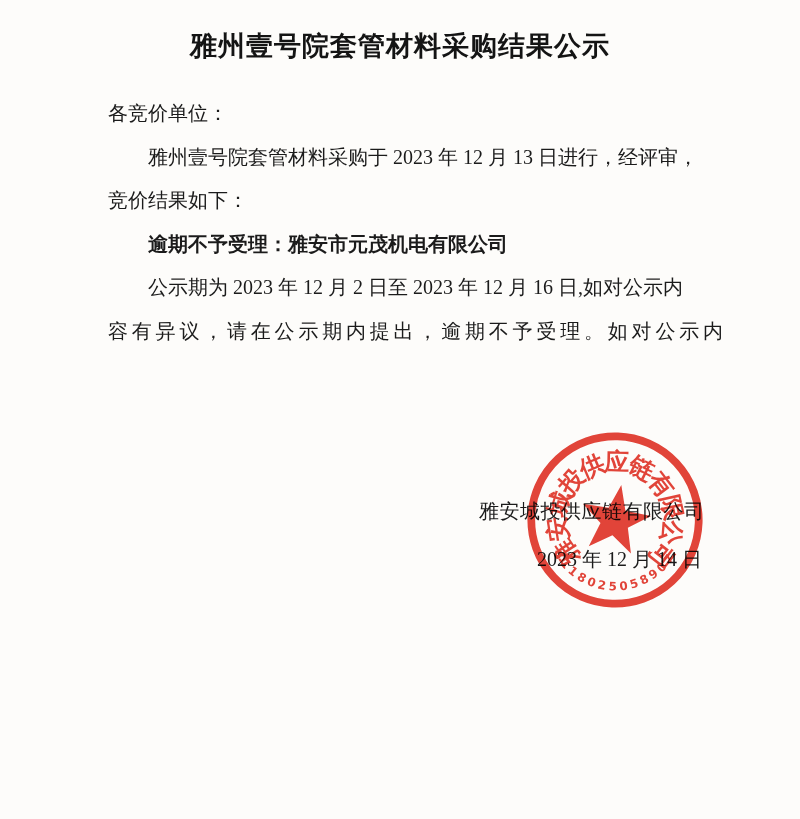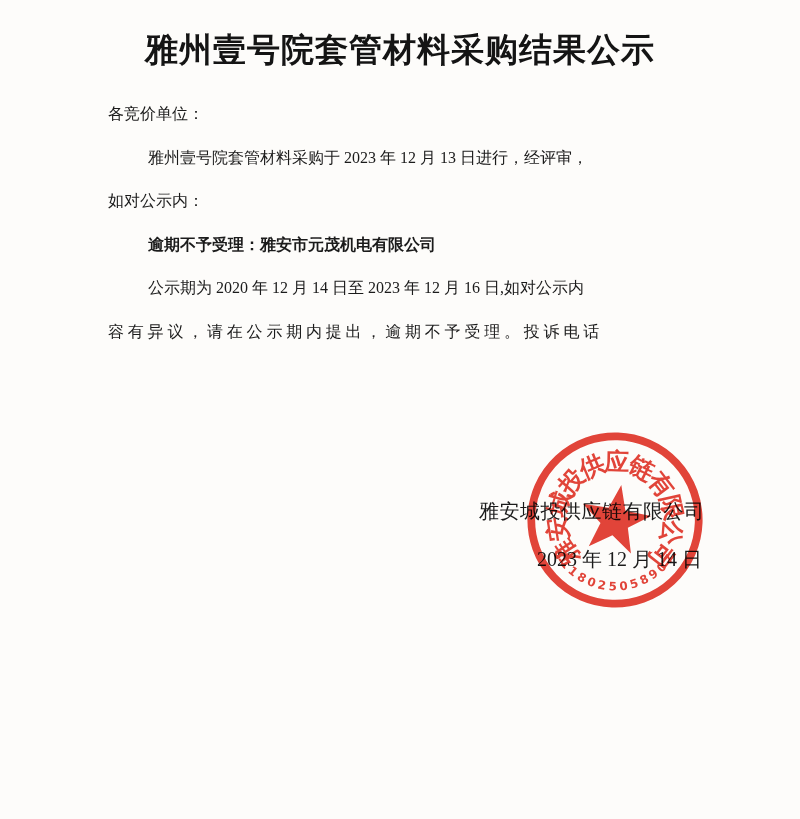--- a/index.html
+++ b/index.html
@@ -7,27 +7,27 @@
     position:relative;
     width:800px;height:819px;
     background:#fdfcfa;
     font-family:"Liberation Serif","DejaVu Serif",serif;
     color:#1b1b1b;
     overflow:hidden;
   }
   .doc-title{
     position:absolute;top:28px;left:0;width:800px;
     text-align:center;
-    font-size:33px;font-weight:bold;letter-spacing:1px;
+    font-size:27px;font-weight:bold;letter-spacing:1px;
     color:#141414;
     white-space:nowrap;
   }
   .body-block{
     position:absolute;left:108px;top:92px;width:606px;
-    font-size:16px;
+    font-size:20px;
   }
   .line{
     height:43.5px;line-height:43.5px;
     white-space:pre;overflow:visible;
   }
   .indent{padding-left:40px;}
   .bold{font-weight:bold;}
   .spread{letter-spacing:3.8px;}
   .sig-company{
     position:absolute;left:479px;top:498px;
@@ -61,24 +61,24 @@
 </head>
 <body>
 
 <div class="page">
 
   <div class="doc-title">雅州壹号院套管材料采购结果公示</div>
 
   <div class="body-block">
     <div class="line">各竞价单位：</div>
     <div class="line indent">雅州壹号院套管材料采购于 2023 年 12 月 13 日进行，经评审，</div>
-    <div class="line">如对公示内：</div>
+    <div class="line">竞价结果如下：</div>
     <div class="line indent bold">逾期不予受理：雅安市元茂机电有限公司</div>
-    <div class="line indent">公示期为 2020 年 12 月 14 日至 2023 年 12 月 16 日,如对公示内</div>
-    <div class="line spread">容有异议，请在公示期内提出，逾期不予受理。投诉电话</div>
+    <div class="line indent">公示期为 2023 年 12 月 2 日至 2023 年 12 月 16 日,如对公示内</div>
+    <div class="line spread">容有异议，请在公示期内提出，逾期不予受理。如对公示内</div>
   </div>
 
   <div class="sig-company">雅安城投供应链有限公司</div>
 
   <div class="sig-date">2023 年 12 月 14 日</div>
 
   <div class="stamp">
     <svg viewBox="0 0 200 200" width="182" height="182">
       <circle class="seal-ring" cx="100" cy="100" r="92"></circle>
       <polygon class="seal-star" points="105.6,61.4 111.1,89.5 139.4,94.1 114.4,108 118.8,136.3 97.8,116.8 72.2,129.8 84.2,103.8 64.1,83.5 92.5,86.9"></polygon>

